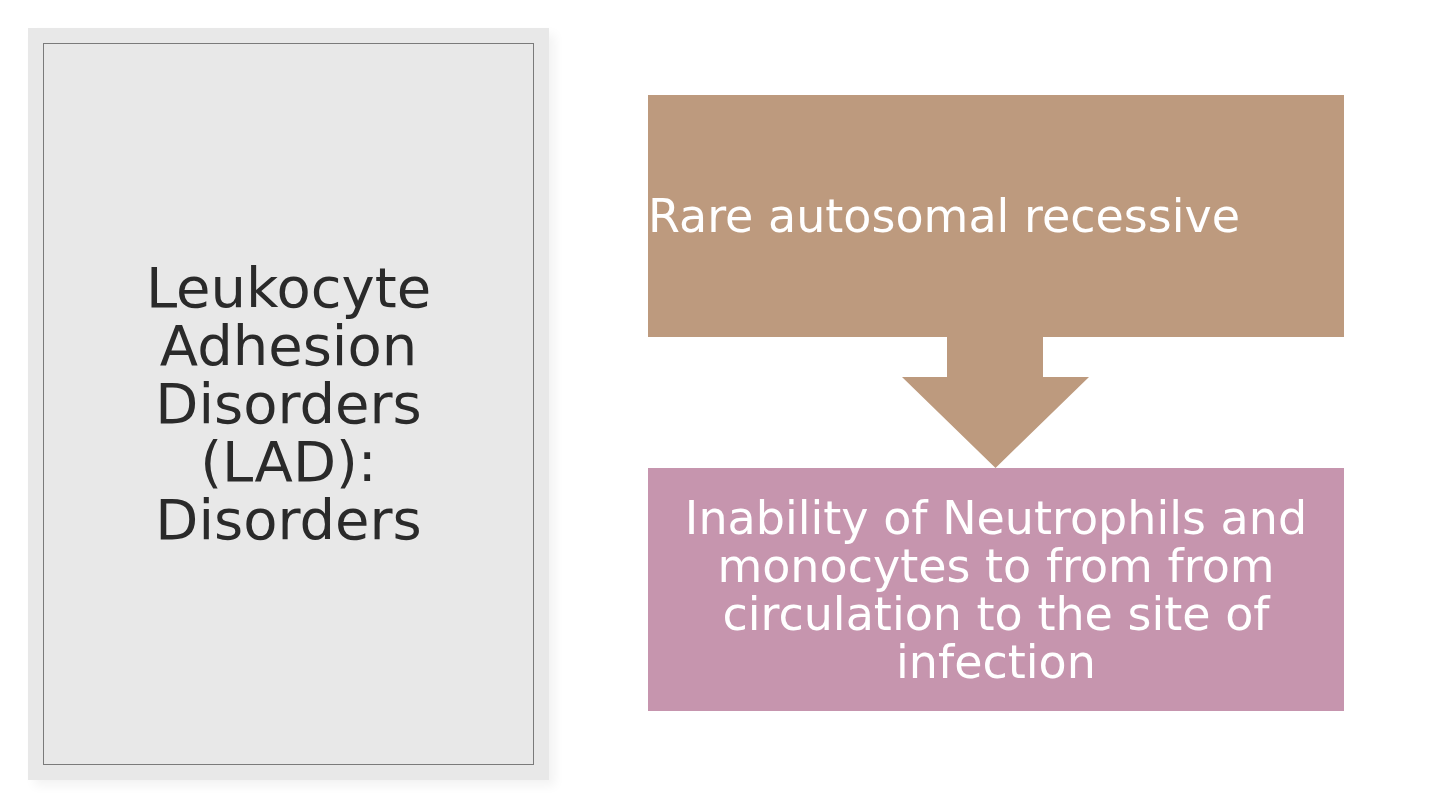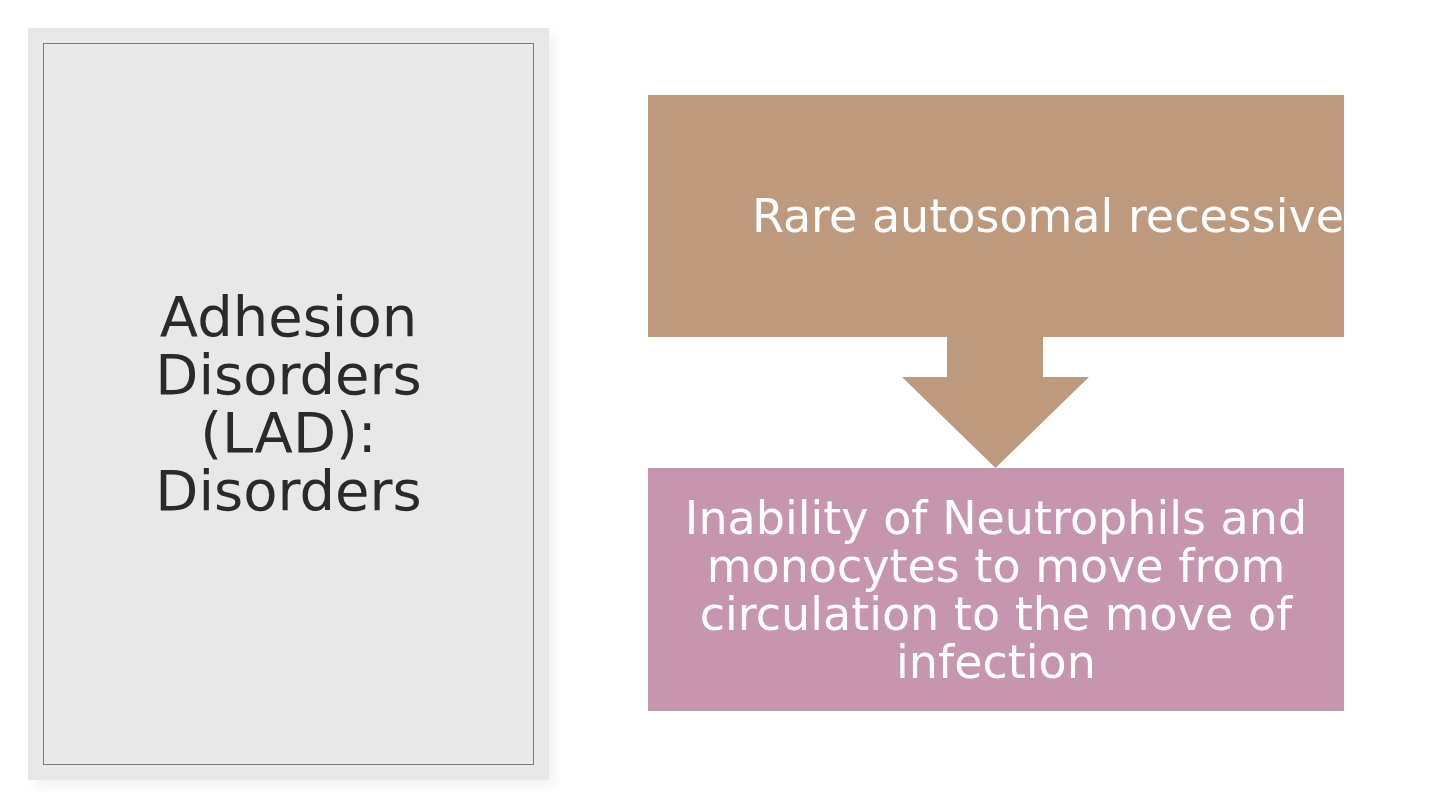--- a/index.html
+++ b/index.html
@@ -45,21 +45,21 @@
     font-weight: 400;
   }
 
   
   .flow-box {
     position: absolute;
     left: 648px;
     width: 696px;
     display: flex;
     align-items: center;
-    justify-content: flex-end;
+    justify-content: flex-start;
     text-align: center;
     color: #FFFFFF;
     font-size: 46px;
     line-height: 48px;
   }
   .flow-box-top {
     top: 95px;
     height: 242px;
     background: #BD9A7E;
   }
@@ -80,33 +80,34 @@
   }
 </style>
 </head>
 <body>
 
 <div class="slide">
 
   <div class="title-panel">
     <div class="title-panel-border">
       <div class="slide-title">
+        <div>Leukocyte</div>
         <div>Adhesion</div>
         <div>Disorders</div>
         <div>(LAD):</div>
         <div>Disorders</div>
       </div>
     </div>
   </div>
 
   <div class="flow-box flow-box-top">
     <span>Rare autosomal recessive</span>
   </div>
 
   <svg class="down-arrow" viewBox="0 0 187 133" xmlns="http://www.w3.org/2000/svg" aria-hidden="true">
     <polygon points="45,0 141,0 141,41 187,41 93.5,132 0,41 45,41" fill="#BD9A7E"></polygon>
   </svg>
 
   <div class="flow-box flow-box-bottom">
-    <span>Inability of Neutrophils and monocytes to move from circulation to the move of infection</span>
+    <span>Inability of Neutrophils and monocytes to from from circulation to the site of infection</span>
   </div>
 
 </div>
 
 </body></html>

